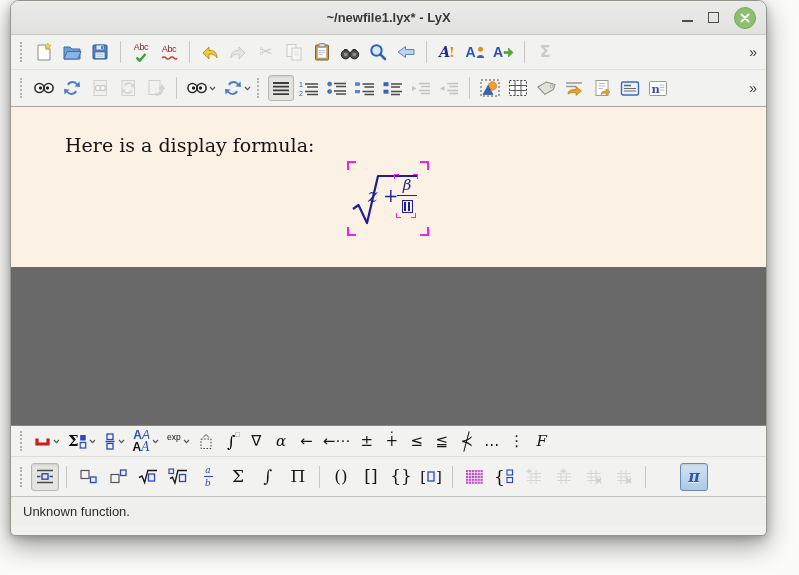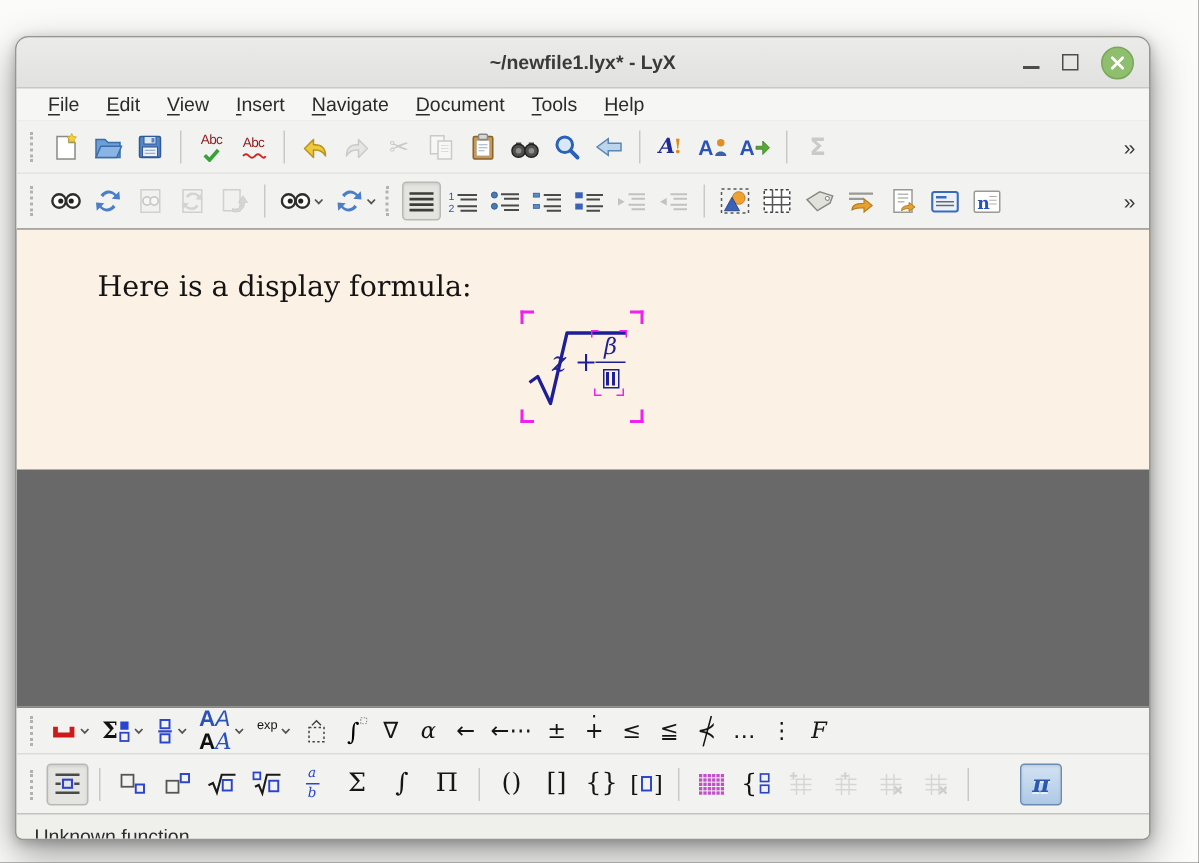--- a/index.html
+++ b/index.html
@@ -1,19 +1,19 @@
 <!DOCTYPE html>
 <html style="--paper: #fbf1e4; --workspace: #696969; --ink: #1e1e96; --marks: #f020f0; --close-green: #8fbe6f; --math-accent: #2a5ab0;"><head>
 <meta charset="utf-8">
 <style>
   * { margin:0; padding:0; box-sizing:border-box; }
   html,body { width:799px; height:575px; }
   body { font-family:"Liberation Sans", sans-serif; background:#fbfbfa; position:relative; overflow:hidden; }
 
-  .window { position:absolute; left:10px; top:24px; width:757px; height:536px;
+  .window { position:absolute; left:10px; top:0; width:757px; height:536px;
     background:#f2f2f0; border:1px solid #97978f; border-radius:9px 9px 5px 5px;
     box-shadow:0 10px 26px rgba(0,0,0,.38), 0 2px 8px rgba(0,0,0,.22);
     display:flex; flex-direction:column; overflow:hidden; }
 
   
   .titlebar { height:34px; flex:0 0 34px; background:linear-gradient(#ebebe9,#e1e1df);
     border-bottom:1px solid #c9c9c4; position:relative; display:flex; align-items:center; justify-content:center; }
   .title { font-size:13px; font-weight:bold; color:#3a3a37; }
   .win-controls { position:absolute; right:10px; top:0; height:100%; display:flex; align-items:center; gap:15px; }
   .wc-min  { width:11px; height:2px; background:#4c4c48; margin-top:6px; }
@@ -51,21 +51,21 @@
   .glyph.it { font-family:"DejaVu Serif", serif; font-style:italic; }
   .mbar2 .glyph { font-family:"DejaVu Serif", serif; font-size:17px; }
   .dotplus::before { content:"·"; position:absolute; top:-8px; left:50%; transform:translateX(-50%); font-size:13px; }
   .nprec::after { content:""; position:absolute; left:46%; top:-3px; bottom:-3px; width:1.3px; background:#111; transform:rotate(15deg); }
 
   .abc { font-size:9px; font-weight:normal; color:#8d1d1d; letter-spacing:-.4px; line-height:1; }
   .stackv { display:flex; flex-direction:column; align-items:center; gap:1px; }
   .exptan { display:flex; flex-direction:column; align-items:center; line-height:1; }
   .exptan span { font-size:8.5px; color:#111;margin-top:26px; }
   .fontAA { display:flex; flex-direction:column; line-height:1; }
-  .fontAA span { font-size:15px; letter-spacing:0; }
+  .fontAA span { font-size:12px; letter-spacing:0;text-align:right; }
   .fontAA .r1 b, .fontAA .r1 i { color:#2a52b8; }
   .fontAA .r2 b { color:#111; } .fontAA .r2 i { color:#2a52b8; font-family:"DejaVu Serif",serif; }
   .fracAB { display:flex; flex-direction:column; align-items:center; line-height:1; }
   .fracAB span { font:italic 9px "DejaVu Serif", serif; color:#2a44cc; }
   .fracAB .bar { width:9px; height:0; border-top:1.2px solid #2a44cc; margin:1px 0; }
   .aicons { display:flex; align-items:center; }
   .intbox { position:relative; font-family:"DejaVu Serif",serif; font-size:16px; }
   .intbox svg { position:absolute; top:0; right:-5px; }
   .delimB { display:flex; align-items:center; gap:1px; }
   .delimB .br { font:15px "DejaVu Serif",serif; color:#111; }
@@ -119,30 +119,20 @@
       <span class="wc-min"></span>
       <span class="wc-max"></span>
       <span class="wc-close">
         <svg width="10" height="10" viewBox="0 0 10 10">
             <path d="M1.5 1.5 L8.5 8.5 M8.5 1.5 L1.5 8.5" stroke="#fff" stroke-width="1.8" stroke-linecap="round"></path>
           </svg>
       </span>
     </div>
   </div>
 
-  <div class="menubar" id="menubar">
-      <span class="menu-item"><u>F</u>ile</span>
-      <span class="menu-item"><u>E</u>dit</span>
-      <span class="menu-item"><u>V</u>iew</span>
-      <span class="menu-item"><u>I</u>nsert</span>
-      <span class="menu-item"><u>N</u>avigate</span>
-      <span class="menu-item"><u>D</u>ocument</span>
-      <span class="menu-item"><u>T</u>ools</span>
-      <span class="menu-item"><u>H</u>elp</span>
-    </div>
 
   <div class="toolbar tb1" id="tb1">
       <div class="tb-grip"></div>
       <div class="tb-btn">
         <span class="ico">
           <svg width="20" height="20" viewBox="0 0 20 20">
             <path d="M4 3h8l4 4v11H4z" fill="#fff" stroke="#8a8a84"></path>
             <path d="M12 3v4h4" fill="#e9e9e3" stroke="#8a8a84"></path>
             <path d="M13.8 1l1 2 2.2.3-1.6 1.6.4 2.2-2-1-2 1 .4-2.2L10.6 3.3l2.2-.3z" fill="#f4d03f" stroke="#c8a500" stroke-width=".5"></path>
           </svg>

